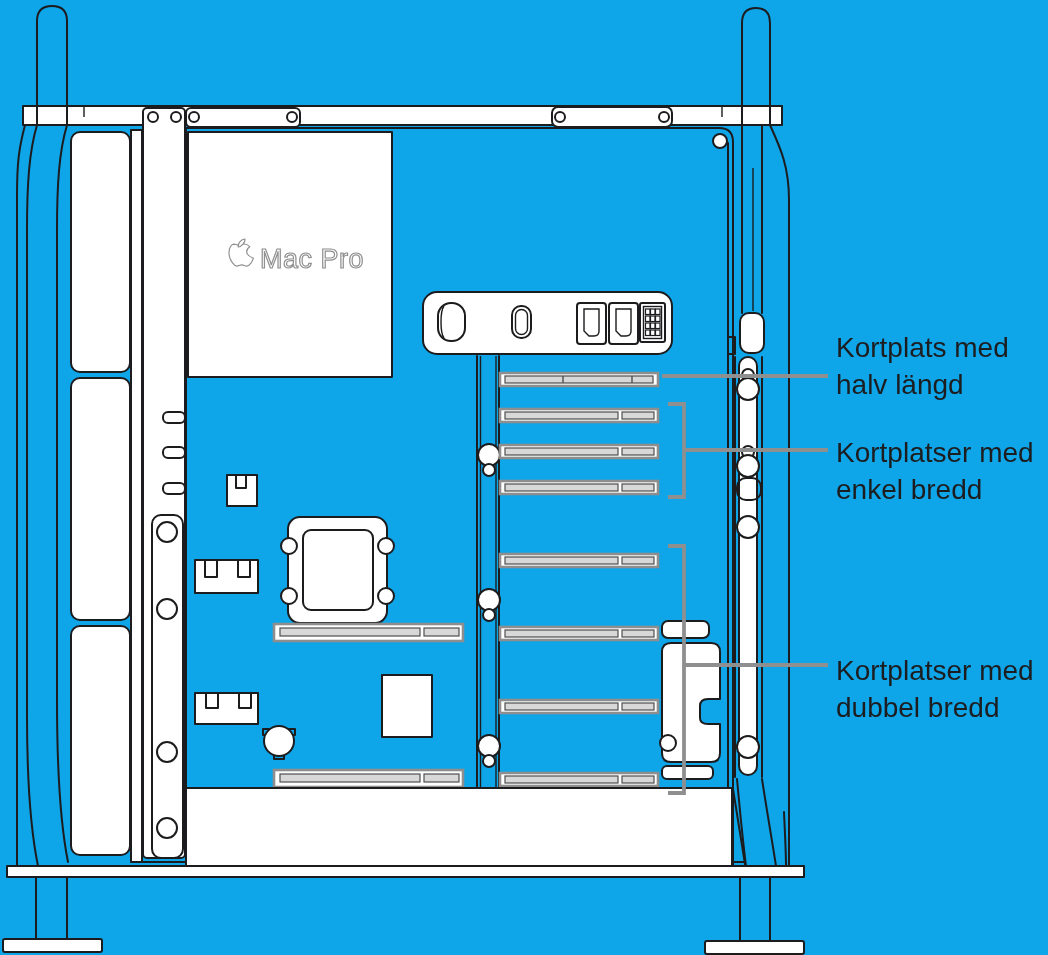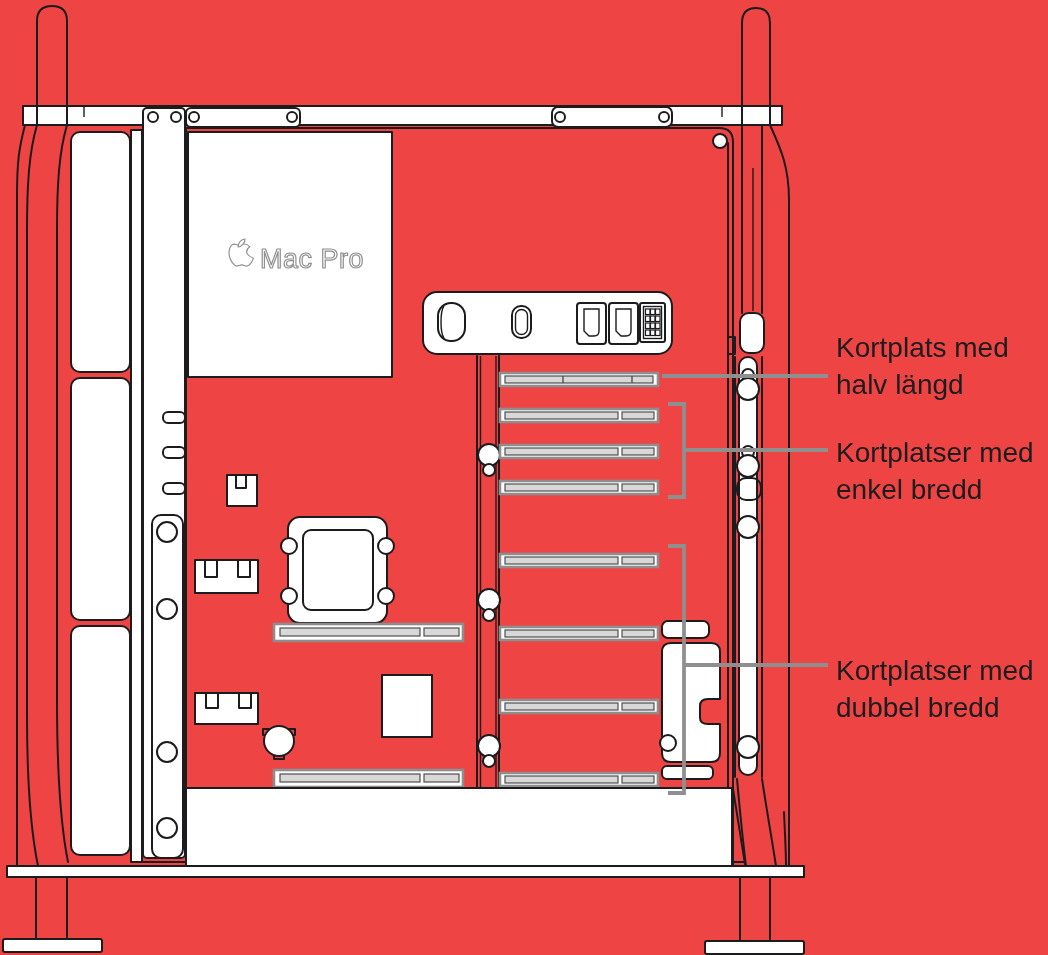--- a/index.html
+++ b/index.html
@@ -1,16 +1,16 @@
 <!DOCTYPE html>
 <html><head>
 <meta charset="utf-8">
 <style>
   html,body { margin:0; padding:0; background:#ffffff; }
-  .stage { width:1048px; height:955px; background:#ef4444; position:relative; overflow:hidden; }
+  .stage { width:1048px; height:955px; background:#0ea5e9; position:relative; overflow:hidden; }
   svg { display:block; }
   .s  { stroke:#1c1c1e; stroke-width:2; fill:none; stroke-linecap:round; stroke-linejoin:round; }
   .sf { stroke:#1c1c1e; stroke-width:2; fill:#ffffff; stroke-linejoin:round; }
   .thin { stroke:#1c1c1e; stroke-width:1.4; fill:none; }
   .slotOuter { fill:#ffffff; stroke:#8e8e8e; stroke-width:2.6; }
   .slotInner { fill:#d8d8d8; stroke:#4f4f4f; stroke-width:1.2; }
   .callout { stroke:#8f8f8f; stroke-width:3.8; fill:none; }
   .lbl { font-family:"Liberation Sans", sans-serif; font-size:28px; fill:#1d1d1f; }
   .logoTxt { font-family:"Liberation Sans", sans-serif; font-size:27px; letter-spacing:0.5px;
              fill:#ffffff; stroke:#8f8f8f; stroke-width:1.2; }

